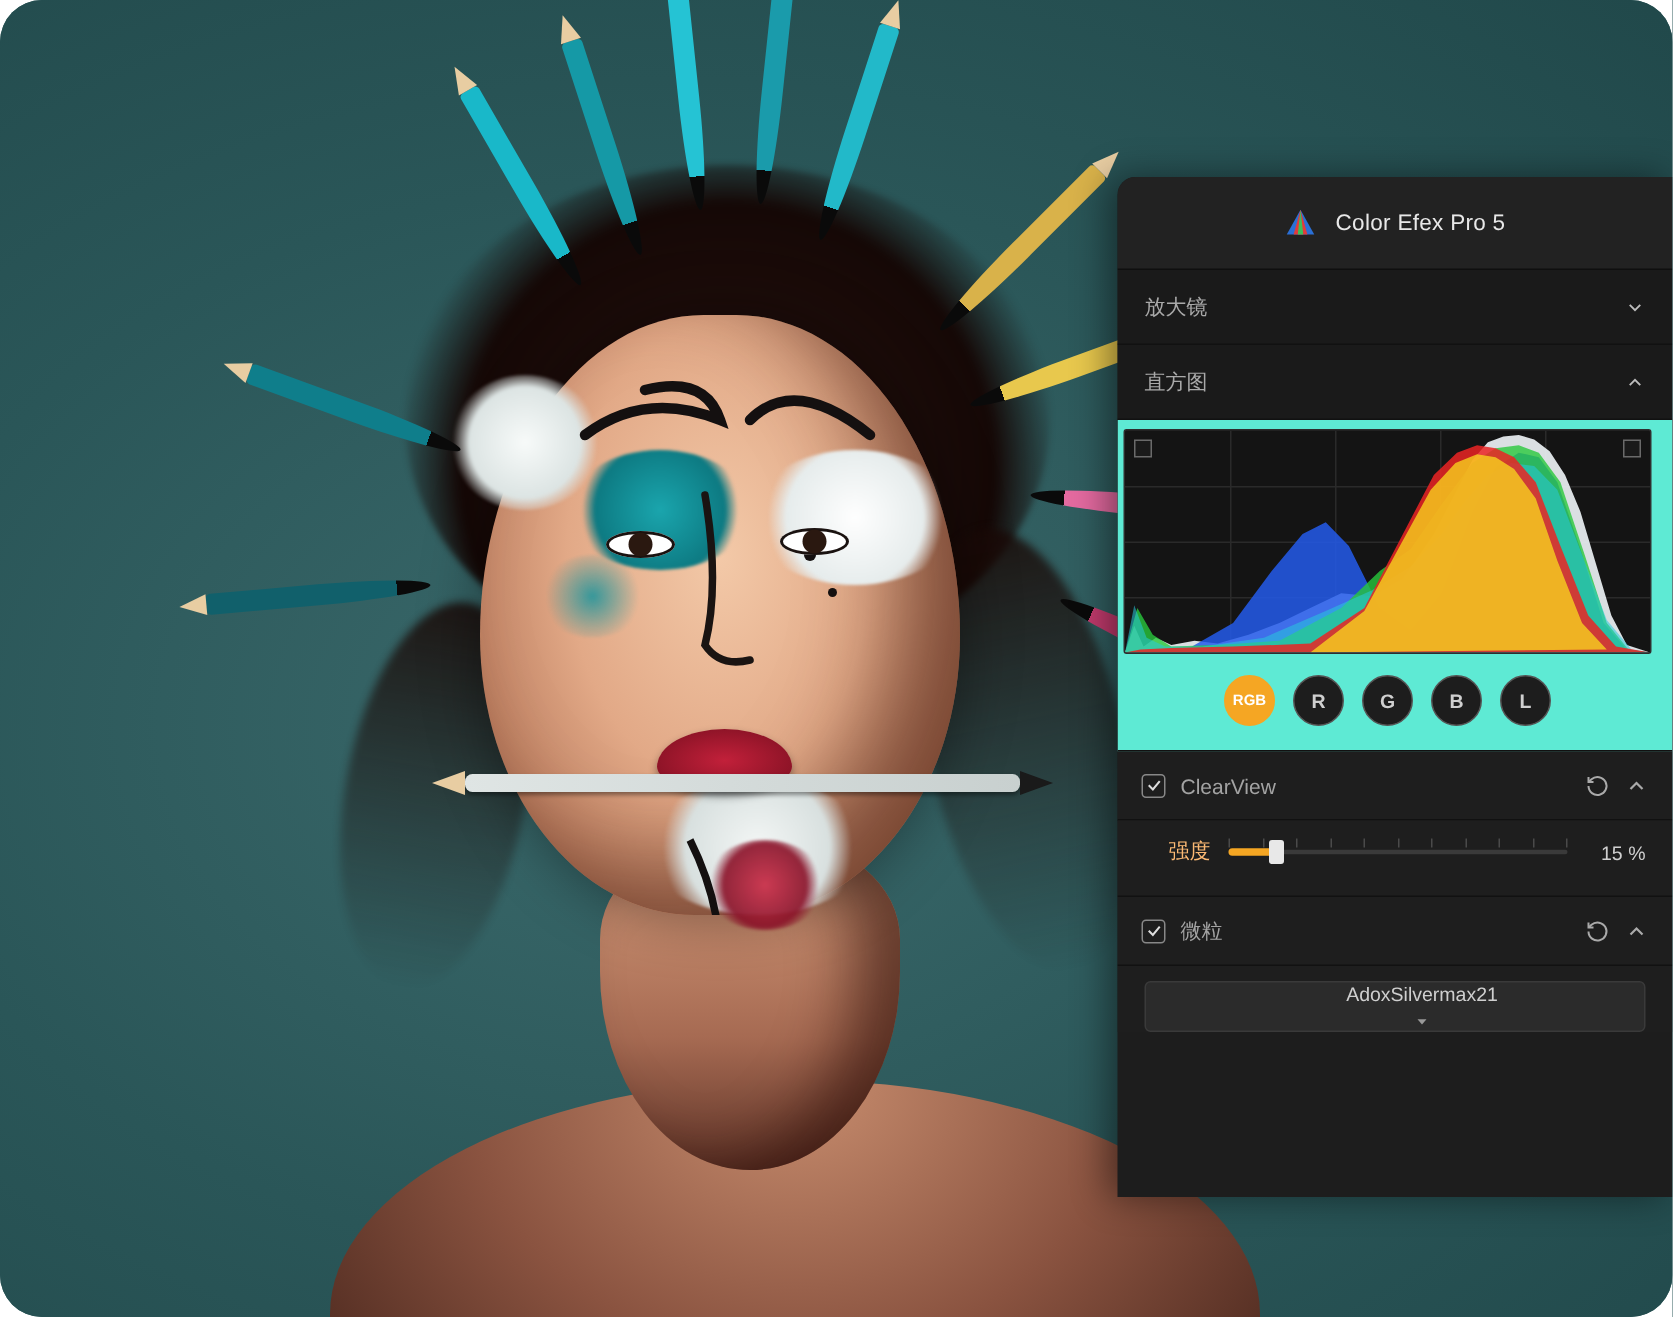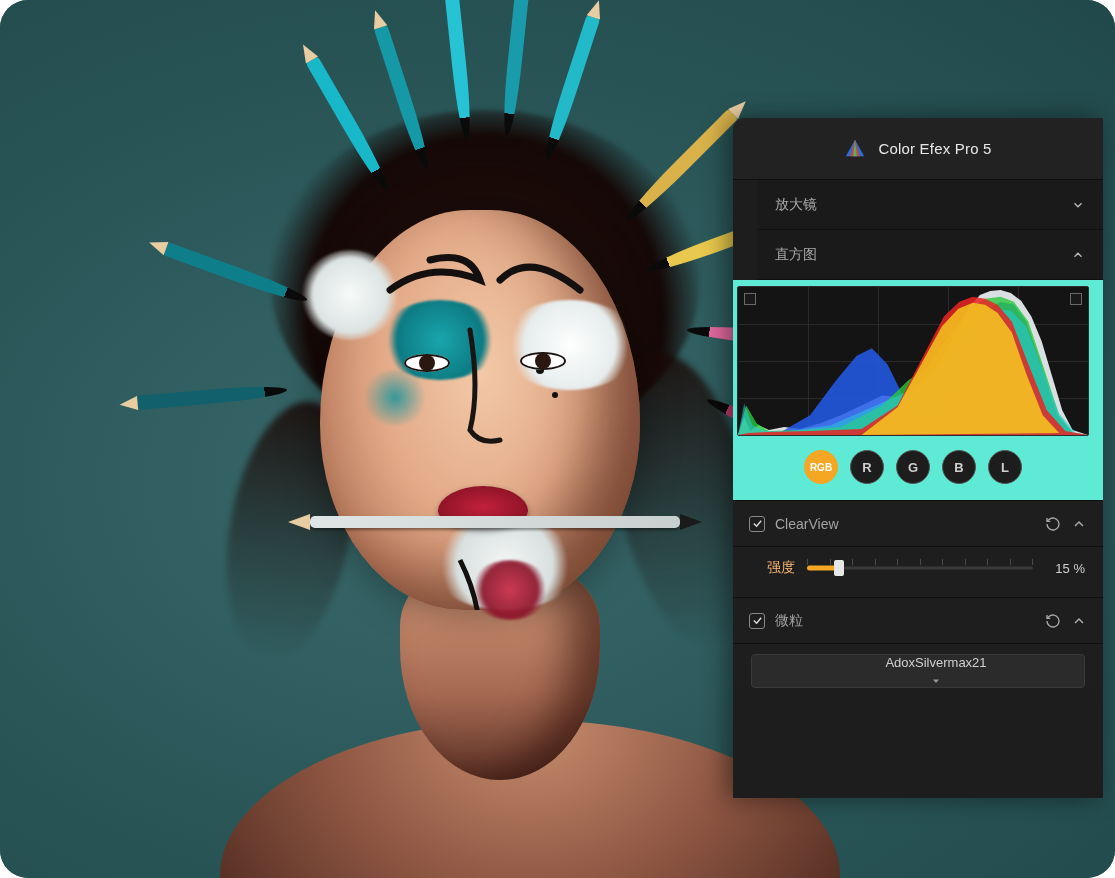--- a/index.html
+++ b/index.html
@@ -77,21 +77,21 @@
     background:linear-gradient(90deg,#dfe5e4,#c8d0cf); border-radius:5px;
     box-shadow:0 2px 3px rgba(0,0,0,.4);}
   .mouth-pencil::before{content:"";position:absolute;left:-22px;top:-2px;
     border-top:8px solid transparent;border-bottom:8px solid transparent;border-right:22px solid #e8cda2;}
   .mouth-pencil::after{content:"";position:absolute;right:-22px;top:-2px;
     border-top:8px solid transparent;border-bottom:8px solid transparent;border-left:22px solid #1a1a1a;}
 
   
   .panel {
     position:absolute;
-    right: 12px; top: 118px;
+    right: 0; top: 118px;
     width: 370px; height: 680px;
     background: #1d1d1d;
     border-radius: 12px 0 0 0;
     color: #c9c9c9;
     font-size: 14px;
     box-shadow: -6px 0 24px rgba(0,0,0,.45);
     display:flex; flex-direction:column;
     overflow:hidden;
   }
   .panel-header {
@@ -99,21 +99,21 @@
     gap:12px; border-bottom:1px solid #0f0f0f; background:#222;
   }
   .logo-tri { width:22px; height:22px; position:relative; }
   .app-title { color:#e8e8e8; font-size:15px; letter-spacing:.2px; }
   .row {
     display:flex; align-items:center; justify-content:space-between;
     padding: 0 18px; height: 50px;
     border-bottom:1px solid #111; background:#1f1f1f;
   }
   .row-label { color:#a9a9a9; font-size:14px; }
-  .row.sub { background:#1a1a1a;margin-left:24px; }
+  .row.sub { background:#1a1a1a; }
   .chevron { width:14px; height:14px; }
   .pin { width:16px; height:16px; }
   .histogram-wrap {
     padding: 6px 14px 14px 4px; background:#5eead4; border-bottom:1px solid #111;
   }
   .histogram {
     position:relative; height:150px; background:#141414;
     border:1px solid #2e2e2e; border-radius:2px;
     overflow:hidden;
   }

